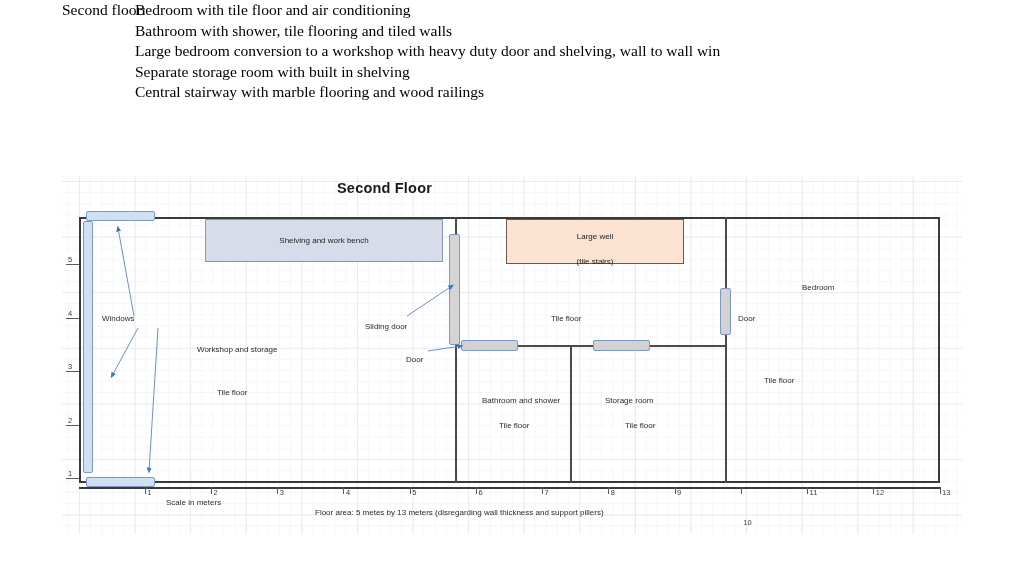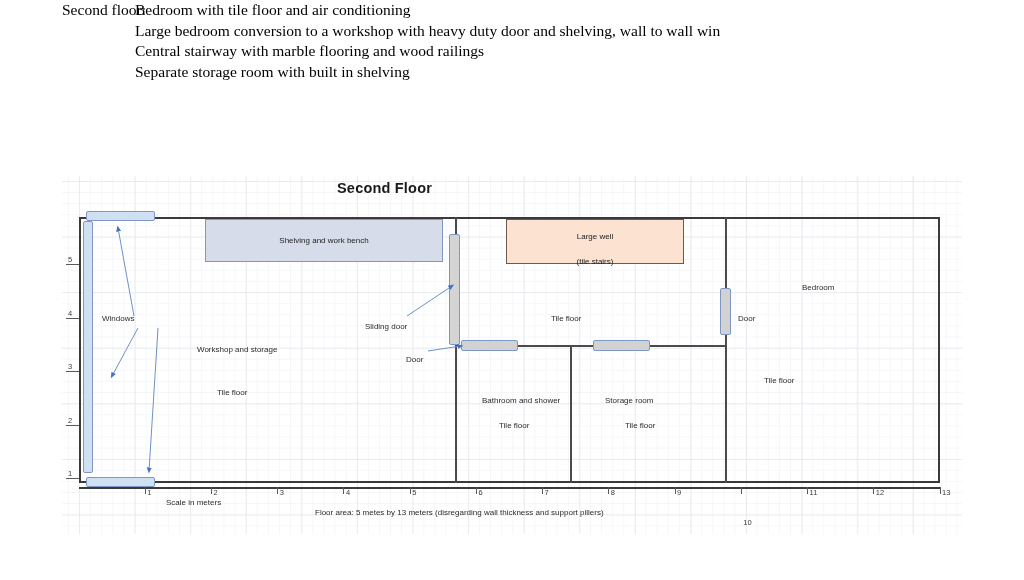--- a/index.html
+++ b/index.html
@@ -173,23 +173,24 @@
   }
 </style>
 </head>
 <body>
 
 <div id="description">
   <div class="desc-row">
     <div id="desc-label">Second floor:</div>
     <div id="desc-lines">
       <div class="desc-line">Bedroom with tile floor and air conditioning</div>
+      <div class="desc-line">Bathroom with shower, tile flooring and tiled walls</div>
       <div class="desc-line">Large bedroom conversion to a workshop with heavy duty door and shelving, wall to wall win</div>
+      <div class="desc-line">Separate storage room with built in shelving</div>
       <div class="desc-line">Central stairway with marble flooring and wood railings</div>
-      <div class="desc-line">Separate storage room with built in shelving</div>
     </div>
   </div>
 </div>
 
 <div id="plan">
 
   <div class="plan-title">Second Floor</div>
 
   <div class="wall h" style="left:17px; top:41px; width:861px;"></div>
 

